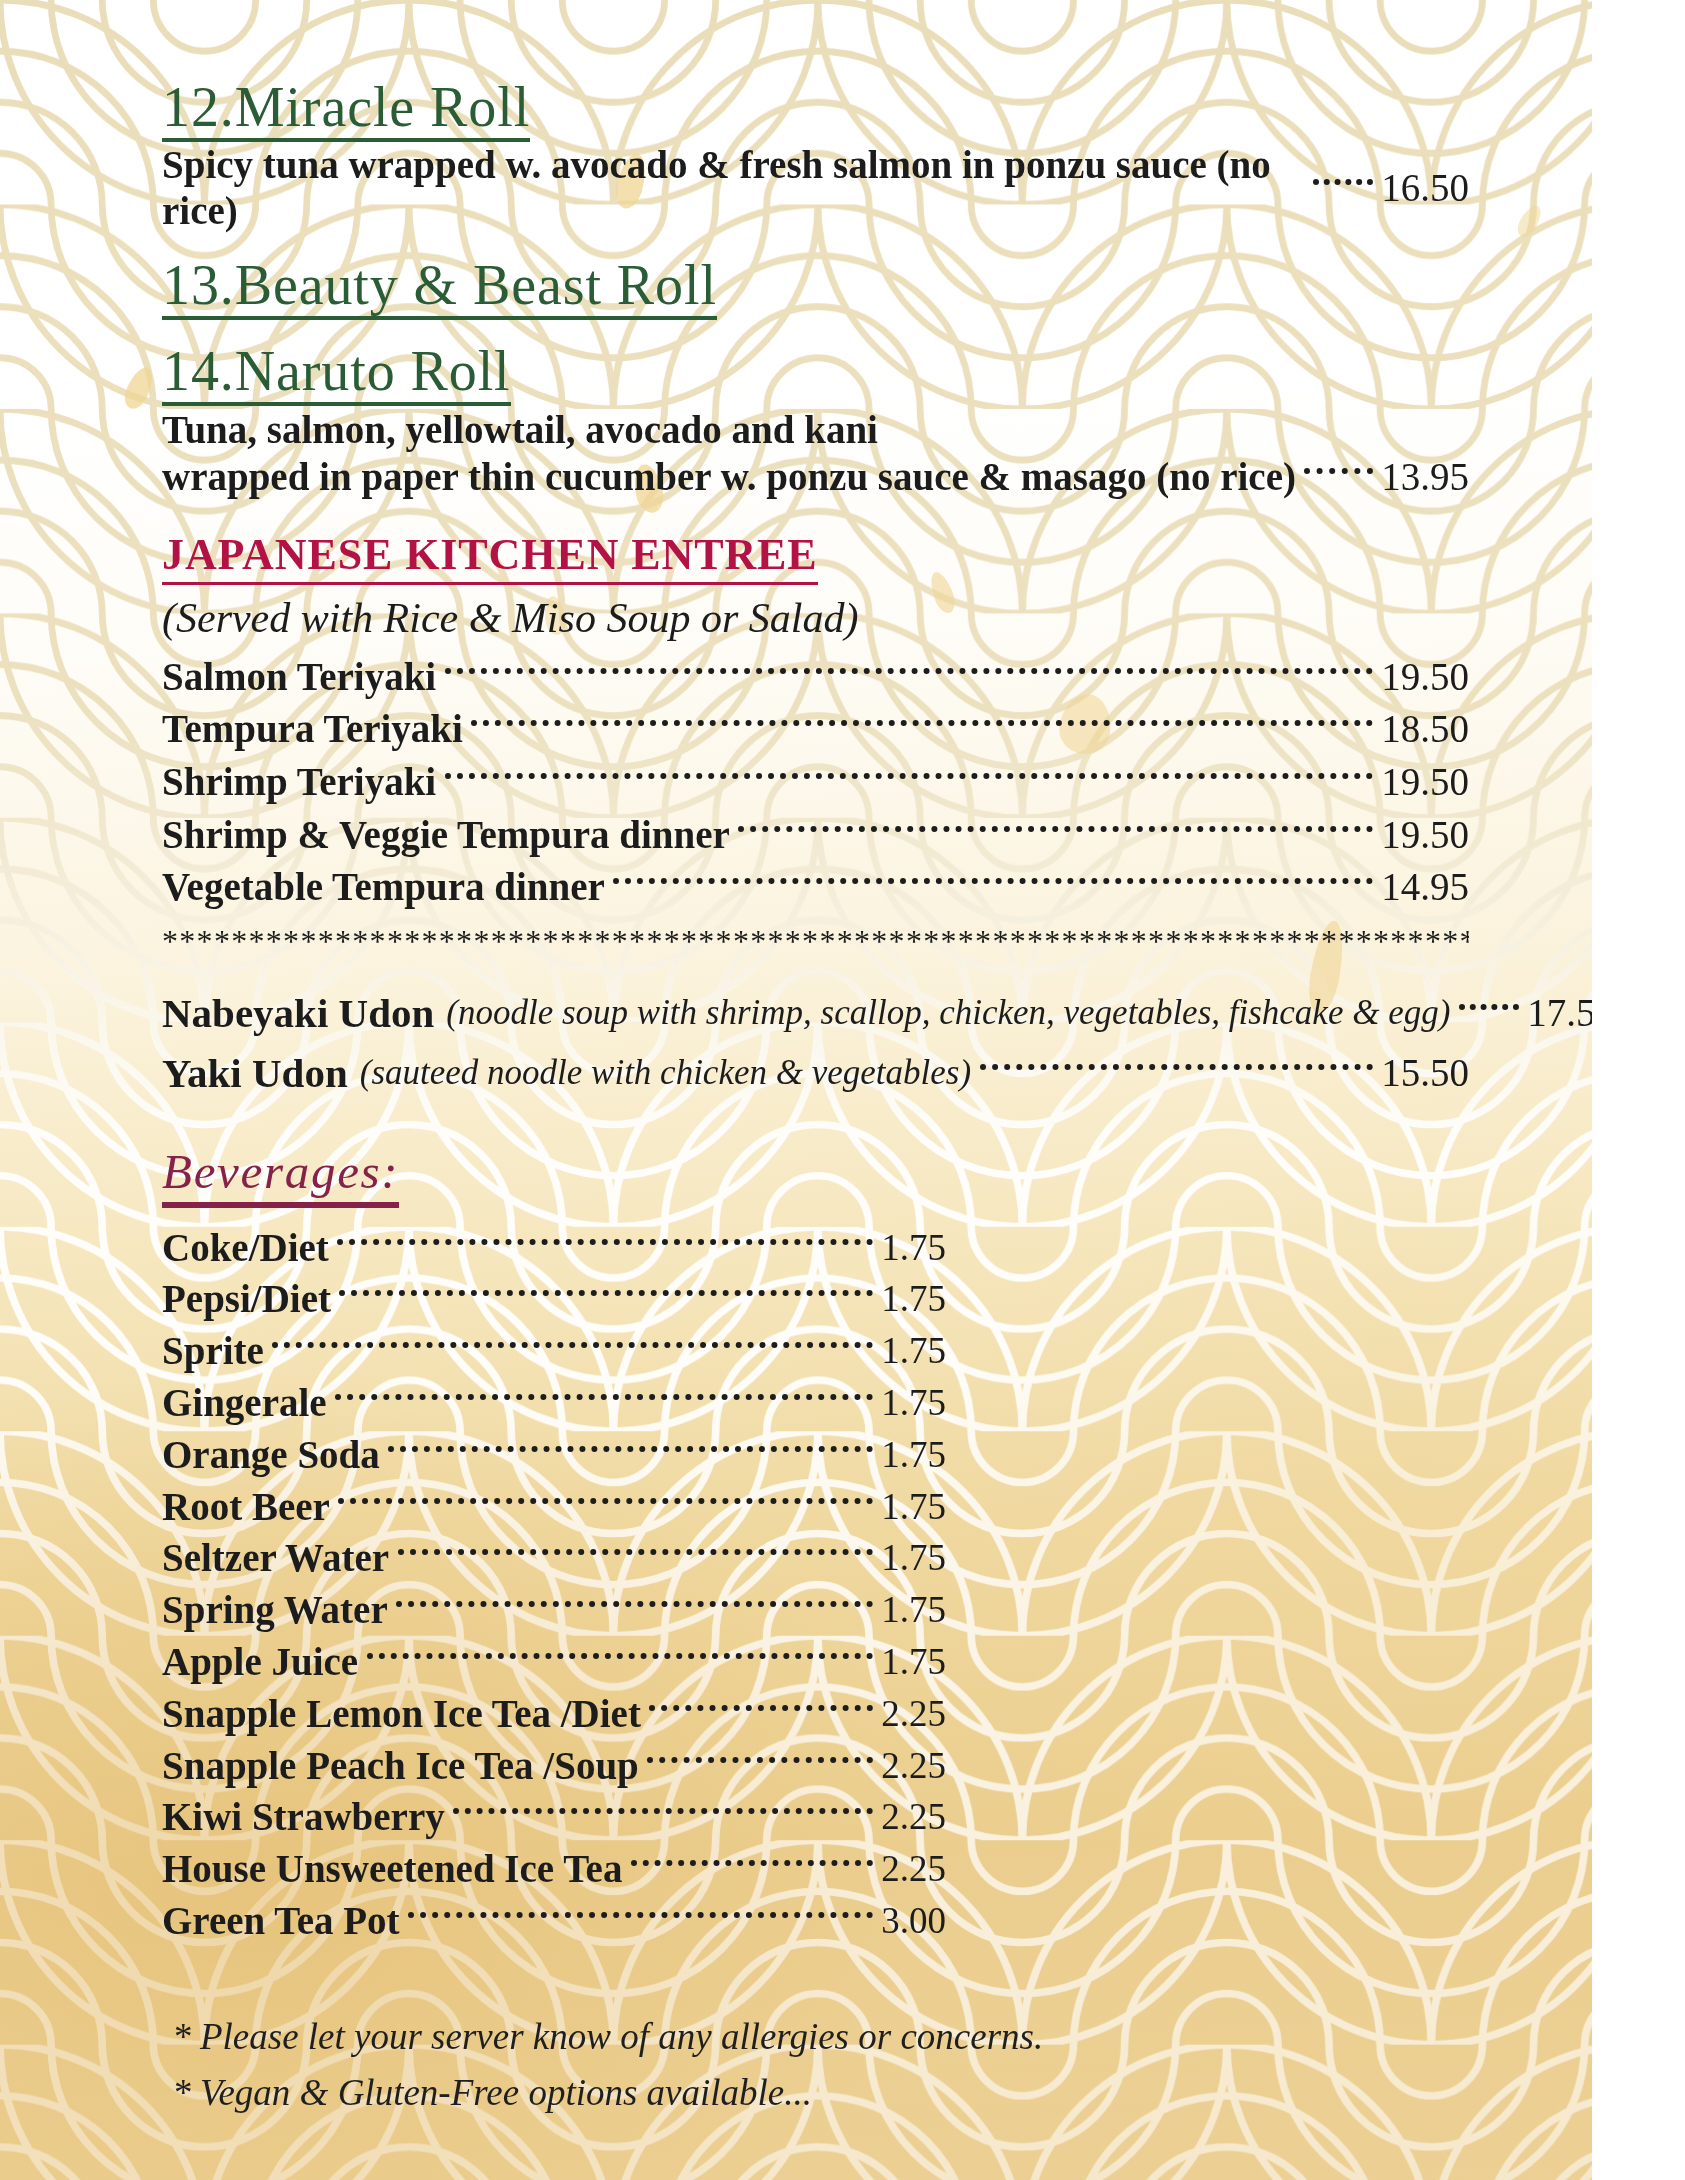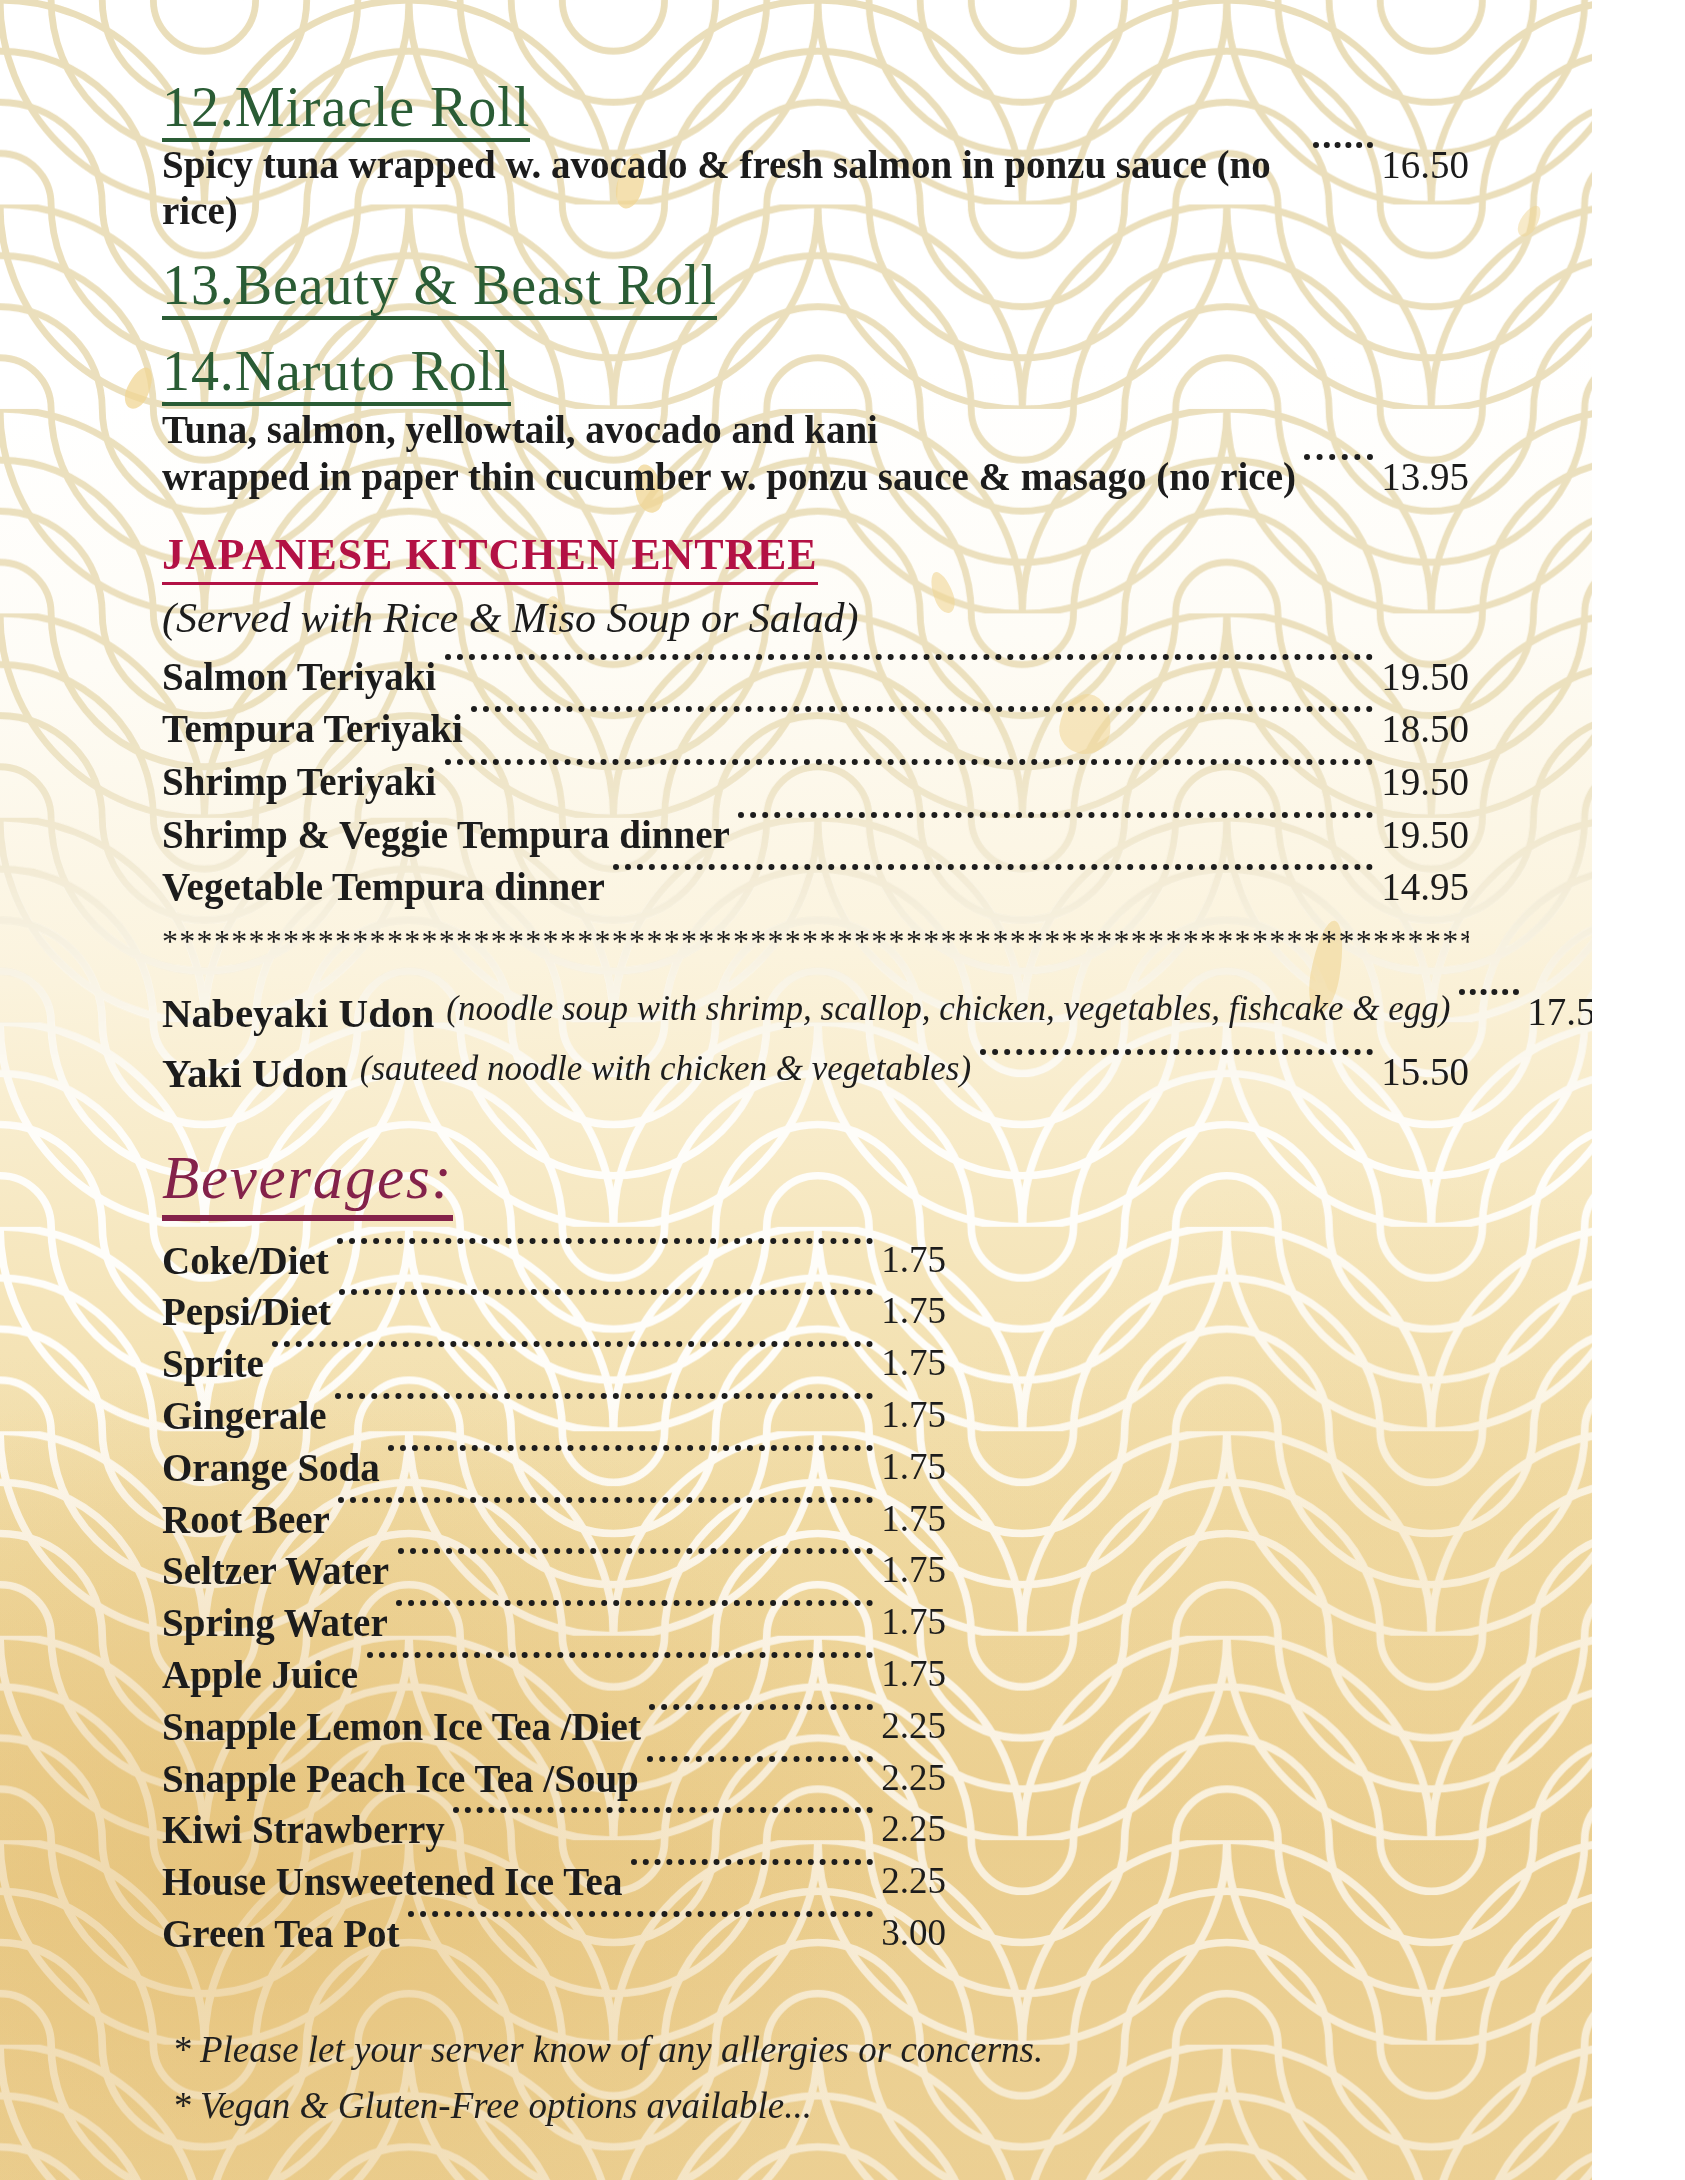--- a/index.html
+++ b/index.html
@@ -38,21 +38,21 @@
 
   .roll-title{
     display:inline-block;
     font-size:56px;line-height:1.04;
     color:#2a5c35;
     border-bottom:4.3px solid #2a5c35;
     padding-bottom:1.7px;
     letter-spacing:0.9px;
   }
   .roll-desc{font-size:39px;font-weight:bold;line-height:1.18;}
-  .row{display:flex;align-items:flex-start;}
+  .row{display:flex;align-items:center;}
   .leader{flex:1 1 auto;border-bottom:6px dotted #1d1d1d;margin:0 8.5px 11px 8.5px;min-width:25.6px;}
   .leader.short{flex:0 0 60px;}
   .price{font-weight:normal;font-size:39px;white-space:nowrap;}
   .sec{margin-bottom:22px;}
   .mt{margin-top:29px;}
 
   .kitchen-title{
     display:inline-block;
     font-size:44px;font-weight:bold;
     color:#b31245;
@@ -67,21 +67,21 @@
     font-size:32px;letter-spacing:1.3px;white-space:nowrap;overflow:hidden;
     margin:13.6px 0 29px 0;
   }
 
   .u-row{margin-bottom:12px;}
   .u-name{font-size:41px;font-weight:bold;white-space:nowrap;}
   .u-desc{font-size:35px;font-style:italic;font-weight:normal;margin-left:12px;white-space:nowrap;}
 
   .bev-title{
     display:inline-block;
-    font-size:61px;font-style:italic;
+    font-size:49px;font-style:italic;
     color:#84224a;
     border-bottom:6px solid #84224a;
     padding-bottom:1.7px;
     margin:34px 0 17px 0;
     letter-spacing:1.7px;
   }
   .bev-list{width:784px;}
   .b-row{margin-bottom:6.8px;}
   .b-name{font-size:39px;font-weight:bold;white-space:nowrap;}
   .b-price{font-weight:normal;font-size:37px;white-space:nowrap;}

